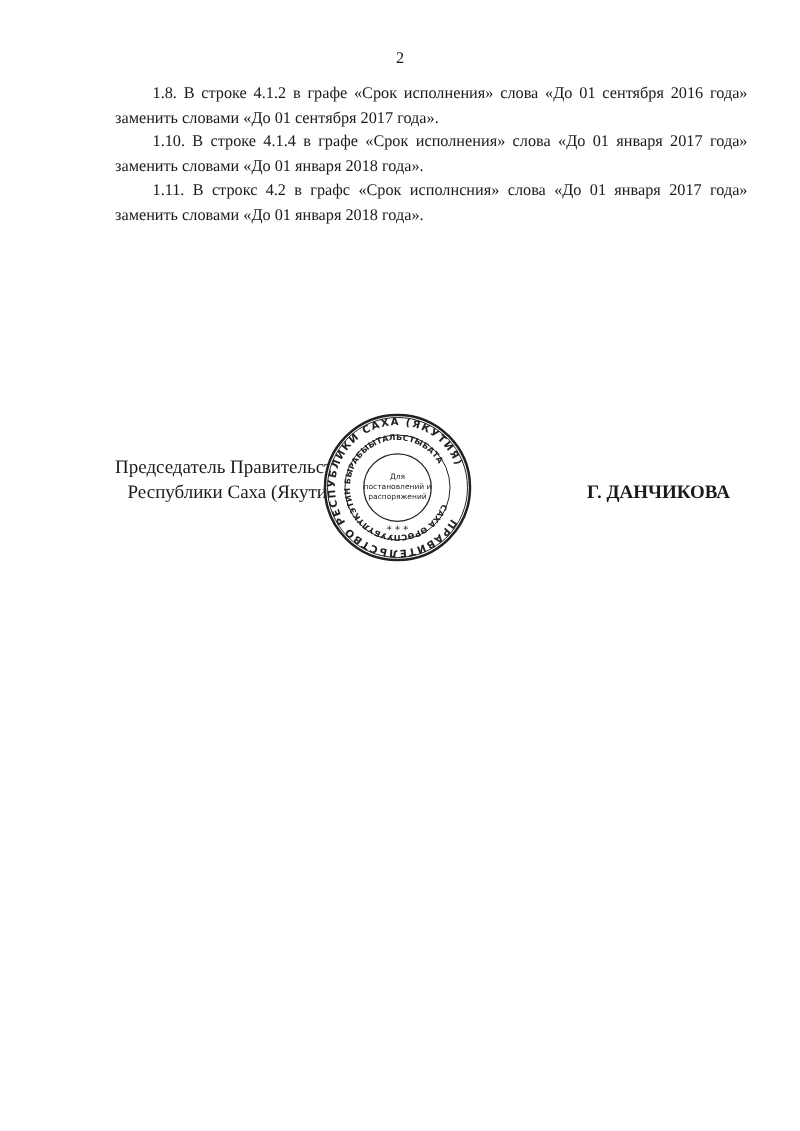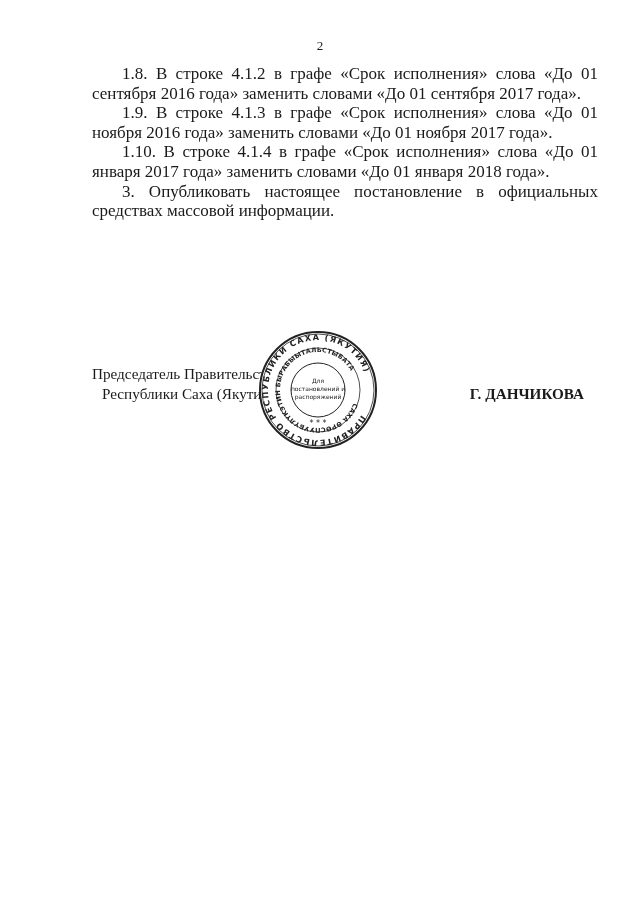--- a/index.html
+++ b/index.html
@@ -1,36 +1,35 @@
 <!DOCTYPE html>
 <html><head>
 <meta charset="utf-8">
 <style>
   html, body { margin:0; padding:0; background:#ffffff; }
   body { width:640px; height:905px; position:relative; overflow:hidden;
          font-family:"Liberation Serif", serif; color:#1a1a1a; }
   .page-num { position:absolute; top:38px; left:0; width:640px; text-align:center; font-size:13px; }
-  .body { position:absolute; top:64px; left:92px; width:506px; font-size:17px; line-height:19.6px; }
+  .body { position:absolute; top:64px; left:92px; width:506px; font-size:13px; line-height:19.6px; }
   .para { text-align:justify; text-indent:30px; margin:0; }
   .signature { position:absolute; top:364px; left:92px; width:506px; font-size:15.2px; line-height:19.6px; }
   .sig-left { position:absolute; left:0; top:0; }
   .sig-left .l2 { padding-left:10px; }
   .sig-right { position:absolute; right:14px; top:19.6px;font-weight:bold; }
   .stamp { position:absolute; left:258px; top:330px; width:120px; height:120px; }
 </style>
 </head>
 <body>
 
 <div class="page-num">2</div>
 
 <div class="body">
   <p class="para">1.8. В строке 4.1.2 в графе «Срок исполнения»  слова «До 01 сентября 2016 года» заменить словами «До 01 сентября 2017 года».</p>
-  <p class="para">1.9. В строке 4.1.3 в графе «Срок исполнения»  слова «До 01 ноября 2016 года» заменить словами «До 01 ноября 2017 года».</p>
   <p class="para">1.10. В строке 4.1.4 в графе «Срок исполнения»  слова «До 01 января 2017 года» заменить словами «До 01 января 2018 года».</p>
-  <p class="para">3. Опубликовать настоящее постановление в официальных средствах массовой информации.</p>
+  <p class="para">1.11. В строкс  4.2 в графс «Срок исполнсния»  слова «До 01 января 2017 года» заменить словами «До 01 января 2018 года».</p>
 </div>
 
 <div class="signature">
   <div class="sig-left">
     <div>Председатель Правительства</div>
     <div class="l2">Республики Саха (Якутия)</div>
   </div>
   <div class="sig-right">Г. ДАНЧИКОВА</div>
 </div>
 

